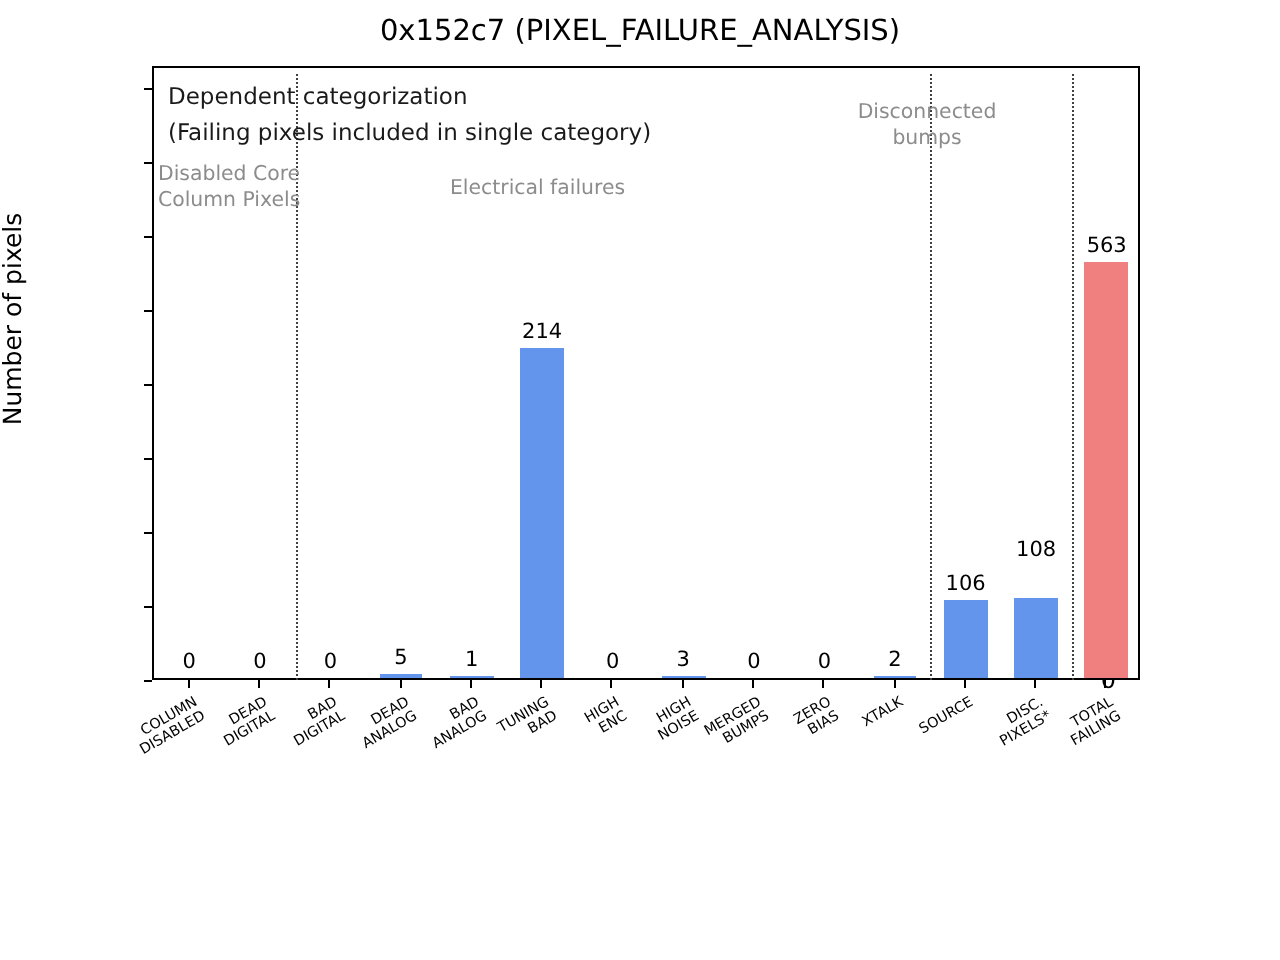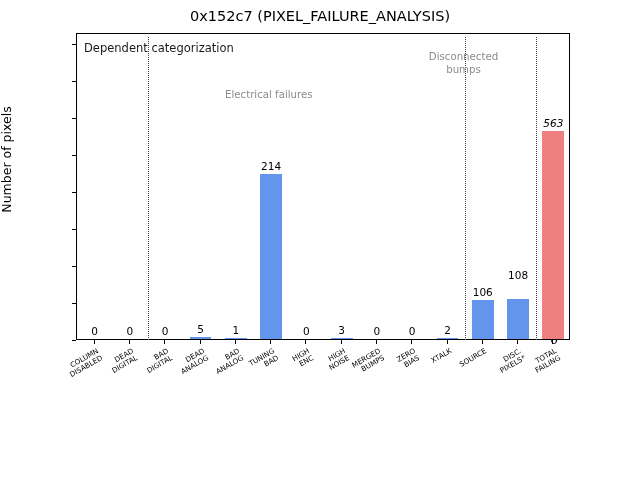--- a/index.html
+++ b/index.html
@@ -231,25 +231,28 @@
         <div class="bar-value" style="left: 123.5px; bottom: 3.8494px;">5</div>
         <div class="bar-value" style="left: 158.786px; bottom: 3.2px;">1</div>
         <div class="bar-value" style="left: 194.071px; bottom: 166.966px;">214</div>
         <div class="bar-value" style="left: 229.357px; bottom: 2px;">0</div>
         <div class="bar-value" style="left: 264.643px; bottom: 3.2px;">3</div>
         <div class="bar-value" style="left: 299.929px; bottom: 2px;">0</div>
         <div class="bar-value" style="left: 335.214px; bottom: 2px;">0</div>
         <div class="bar-value" style="left: 370.5px; bottom: 3.2px;">2</div>
         <div class="bar-value" style="left: 405.786px; bottom: 41.2072px;">106</div>
         <div class="bar-value" style="left: 441.071px; bottom: 58px; text-align: center;">108</div>
-        <div class="bar-value" style="left: 476.357px; bottom: 210.242px; font-style: italic;">563</div>
+        <div class="bar-value" style="left: 476.357px; bottom: 210.242px;">563</div>
       </div>
 
     <div class="annot-black" style="left:7px; top:7px;text-align:right;">Dependent categorization</div>
-
+    <div class="annot-black" style="left:7px; top:25px;">(Failing pixels included in single category)</div>
+
+    <div class="annot-gray" style="left:2px; top:48px;">Disabled Core
+Column Pixels</div>
 
     <div class="annot-gray" style="left:148px; top:55px;">Electrical failures</div>
 
     <div class="annot-gray" style="left:334px; top:17px; text-align:center; width:105px;">Disconnected
 bumps</div>
   </div>
 
 
 </div>
 

